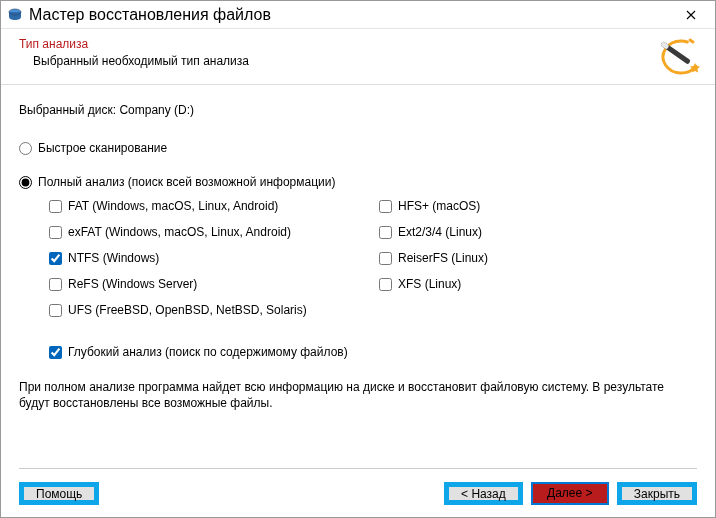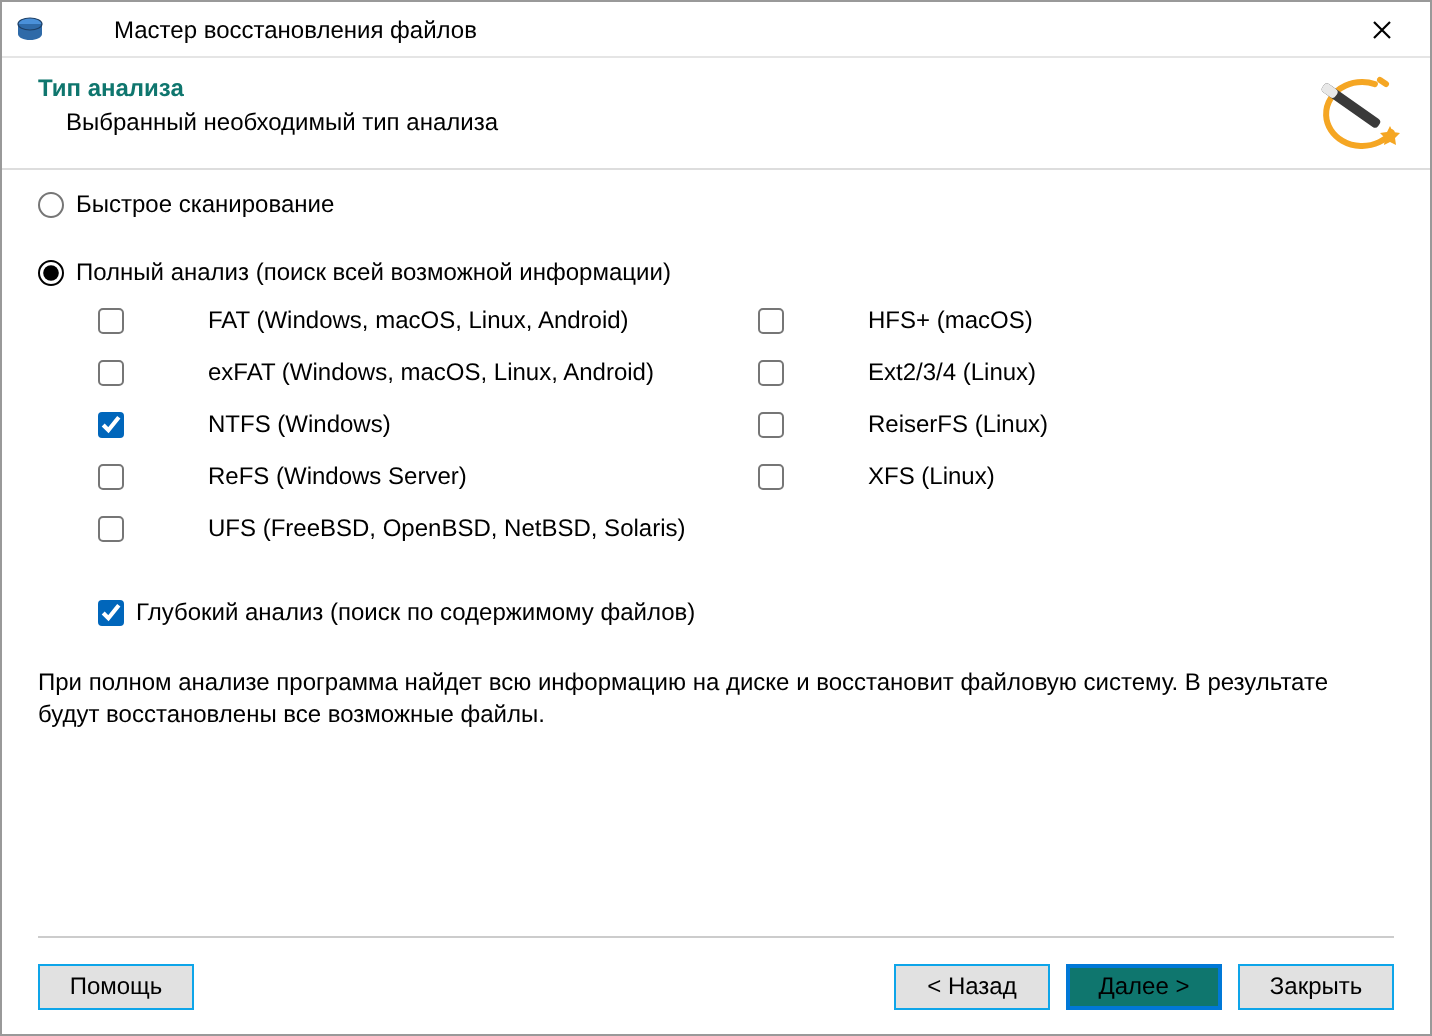--- a/index.html
+++ b/index.html
@@ -20,54 +20,54 @@
     display: flex;
     align-items: center;
     padding: 0 4px 0 6px;
     border-bottom: 1px solid #e5e5e5;
   }
   .titlebar .app-icon {
     width: 16px; height: 16px;
     margin-right: 6px;
     display: inline-flex; align-items: center; justify-content: center;
   }
-  .titlebar .title { flex: 1; font-size: 12px; margin-left: 28px; }
+  .titlebar .title { flex: 1; font-size: 16px; }
   .titlebar .close {
     width: 40px; height: 100%;
     display: flex; align-items: center; justify-content: center;
     font-size: 14px; font-family: sans-serif;
   }
   .header {
     padding: 8px 18px 6px 18px;
     position: relative;
     border-bottom: 1px solid #ddd;
     height: 56px;
   }
-  .header .heading { font-weight: bold; color: #0f766e; font-size: 12px; }
+  .header .heading { font-weight: normal; color: #b91c1c; font-size: 12px; }
   .header .sub { margin-left: 14px; margin-top: 3px; font-size: 12px; color: #000; }
   .header .wand {
     position: absolute; right: 10px; top: 6px;
     width: 48px; height: 44px;
   }
   .content {
     padding: 10px 18px 0 18px;
   }
   .selected-disk { margin: 8px 0 24px 0; }
   .radio-row { display: flex; align-items: center; margin-bottom: 20px; }
   .radio-row input[type=radio] { margin: 0 6px 0 0; }
   .radio-row.tight { margin-bottom: 10px; }
   .fs-grid {
     margin-left: 30px;
     display: grid;
     grid-template-columns: 330px 1fr;
     row-gap: 12px;
     column-gap: 0;
     margin-bottom: 28px;
   }
-  .chk { display: flex; align-items: center; gap: 36px; }
+  .chk { display: flex; align-items: center; }
   .chk input[type=checkbox] { margin: 0 6px 0 0; width: 13px; height: 13px; }
   .deep { margin-left: 30px; display: flex; align-items: center; margin-bottom: 20px; }
   .deep input[type=checkbox] { margin: 0 6px 0 0; width: 13px; height: 13px; }
   .descr { margin: 18px 0 0 0; line-height: 1.35; }
   .separator {
     position: absolute;
     left: 18px; right: 18px; bottom: 48px;
     height: 1px; background: #ccc;
   }
   .footer {
@@ -76,26 +76,26 @@
     height: 48px;
     padding: 0 18px;
     display: flex;
     align-items: center;
   }
   .btn {
     height: 23px;
     min-width: 78px;
     padding: 0 12px;
     background: #e1e1e1;
-    border: 1px solid #0ea5e9;
+    border: 5px solid #0ea5e9;
     font-family: inherit;
     font-size: 12px;
     cursor: default;
   }
-  .btn.default { border: 2px solid #0078d7; background: #0f766e; }
+  .btn.default { border: 2px solid #0078d7; background: #b91c1c; }
   .footer .spacer { flex: 1; }
   .footer .btn + .btn { margin-left: 8px; }
   .footer .gap-wide { margin-left: 22px; }
   input[type=radio] { accent-color: #000; width: 13px; height: 13px; }
   input[type=checkbox] { accent-color: #0066bb; }
 </style>
 </head>
 <body>
 
 <div class="titlebar">
@@ -123,20 +123,24 @@
       <path d="M33 5 l3 2" stroke="#f5a623" stroke-width="3" stroke-linecap="round"></path>
       <rect x="6" y="6" width="34" height="5" rx="2" transform="rotate(35 6 6)" fill="#3a3a3a"></rect>
       <rect x="6" y="6" width="8" height="5" rx="2" transform="rotate(35 6 6)" fill="#e8e8e8"></rect>
       <polygon points="38,28 39.5,31 43,31.5 40.5,34 41,37.5 38,36 35,37.5 35.5,34 33,31.5 36.5,31" fill="#f5a623"></polygon>
     </svg>
   </div>
 </div>
 
 <div class="content">
 
+  <div class="selected-disk">
+    <span>Выбранный диск:</span>
+    <span>Company (D:)</span>
+  </div>
 
   <label class="radio-row">
     <input type="radio" name="scanmode" style="">
     <span>Быстрое сканирование</span>
   </label>
 
   <label class="radio-row tight">
     <input type="radio" name="scanmode" checked="" style="">
     <span>Полный анализ (поиск всей возможной информации)</span>
   </label>

